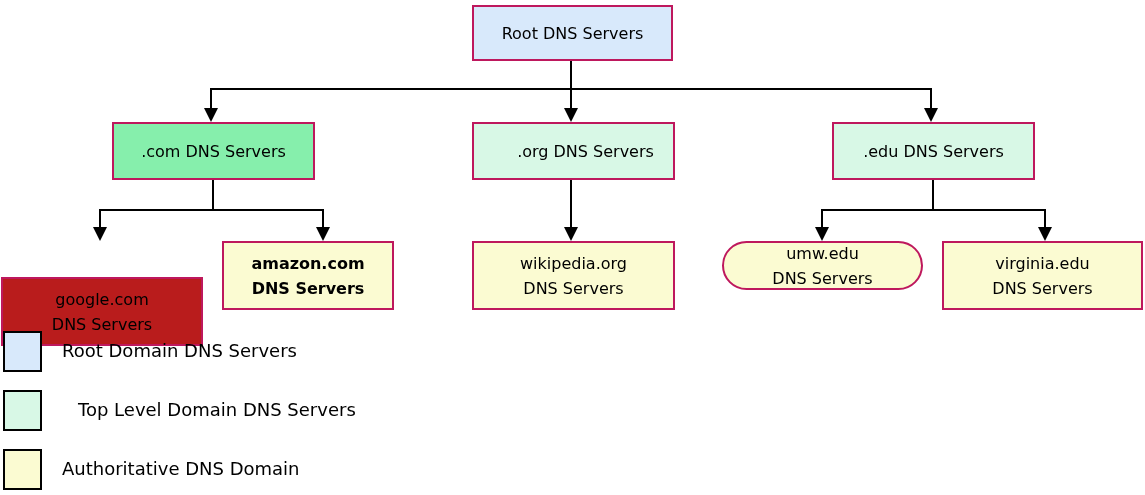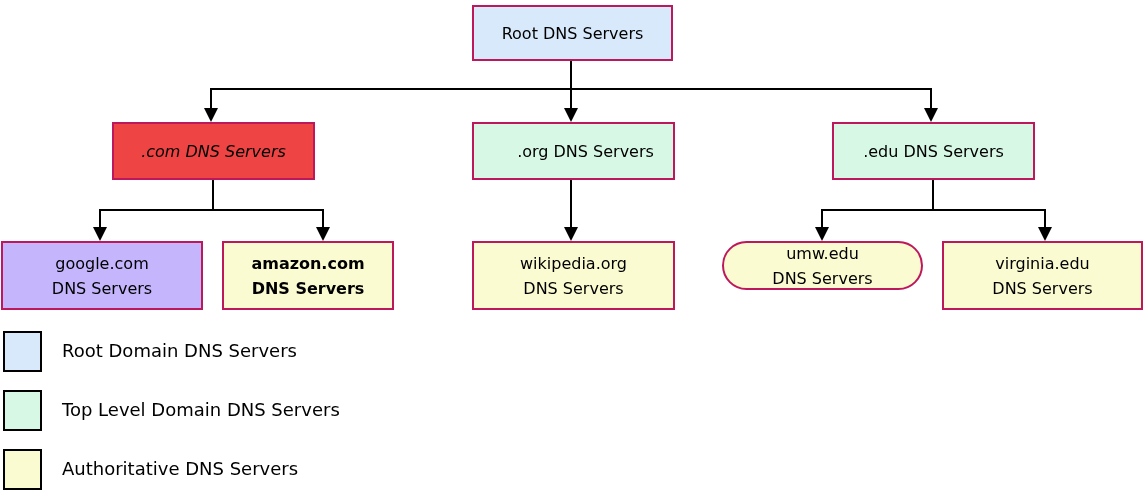--- a/index.html
+++ b/index.html
@@ -84,43 +84,43 @@
   .legend-swatch-2 { top: 390px; }
   .legend-swatch-3 { top: 449px; }
   .legend-label {
     position: absolute;
     left: 62px;
     font-size: 18px;
     line-height: 20px;
     white-space: nowrap;
   }
   .legend-label-1 { top: 341px; }
-  .legend-label-2 { top: 400px; }
+  .legend-label-2 { top: 400px; margin-left: 16px; }
   .legend-label-3 { top: 459px; }
 </style>
 </head>
 <body>
 
 <div id="canvas">
 
   <div class="node node-root" style="background: rgb(216, 233, 251);">
     <span>Root DNS Servers</span>
   </div>
 
-  <div class="node node-com" style="background: #ef4444; font-style: italic;">
+  <div class="node node-com" style="background: #86efac;">
     <span>.com DNS Servers</span>
   </div>
   <div class="node node-org" style="background: rgb(216, 248, 230);">
     <span>.org DNS Servers</span>
   </div>
   <div class="node node-edu" style="background: rgb(216, 248, 230);">
     <span>.edu DNS Servers</span>
   </div>
 
-  <div class="node node-google" style="background: #c4b5fd;">
+  <div class="node node-google" style="background: #b91c1c; margin-top: 36px;">
     <span>google.com</span>
     <span>DNS Servers</span>
   </div>
   <div class="node node-amazon" style="background: rgb(251, 251, 210);">
     <span>amazon.com</span>
     <span>DNS Servers</span>
   </div>
   <div class="node node-wikipedia" style="background: rgb(251, 251, 210);">
     <span>wikipedia.org</span>
     <span>DNS Servers</span>
@@ -159,15 +159,15 @@
   <div class="arrow-down edu-a-left"></div>
   <div class="arrow-down edu-a-right"></div>
 
   <div class="legend-swatch legend-swatch-1" style="background: rgb(216, 233, 251);"></div>
   <div class="legend-label legend-label-1">Root Domain DNS Servers</div>
 
   <div class="legend-swatch legend-swatch-2" style="background: rgb(216, 248, 230);"></div>
   <div class="legend-label legend-label-2">Top Level Domain DNS Servers</div>
 
   <div class="legend-swatch legend-swatch-3" style="background: rgb(251, 251, 210);"></div>
-  <div class="legend-label legend-label-3">Authoritative DNS Servers</div>
+  <div class="legend-label legend-label-3">Authoritative DNS Domain</div>
 
 </div>
 
 </body></html>

